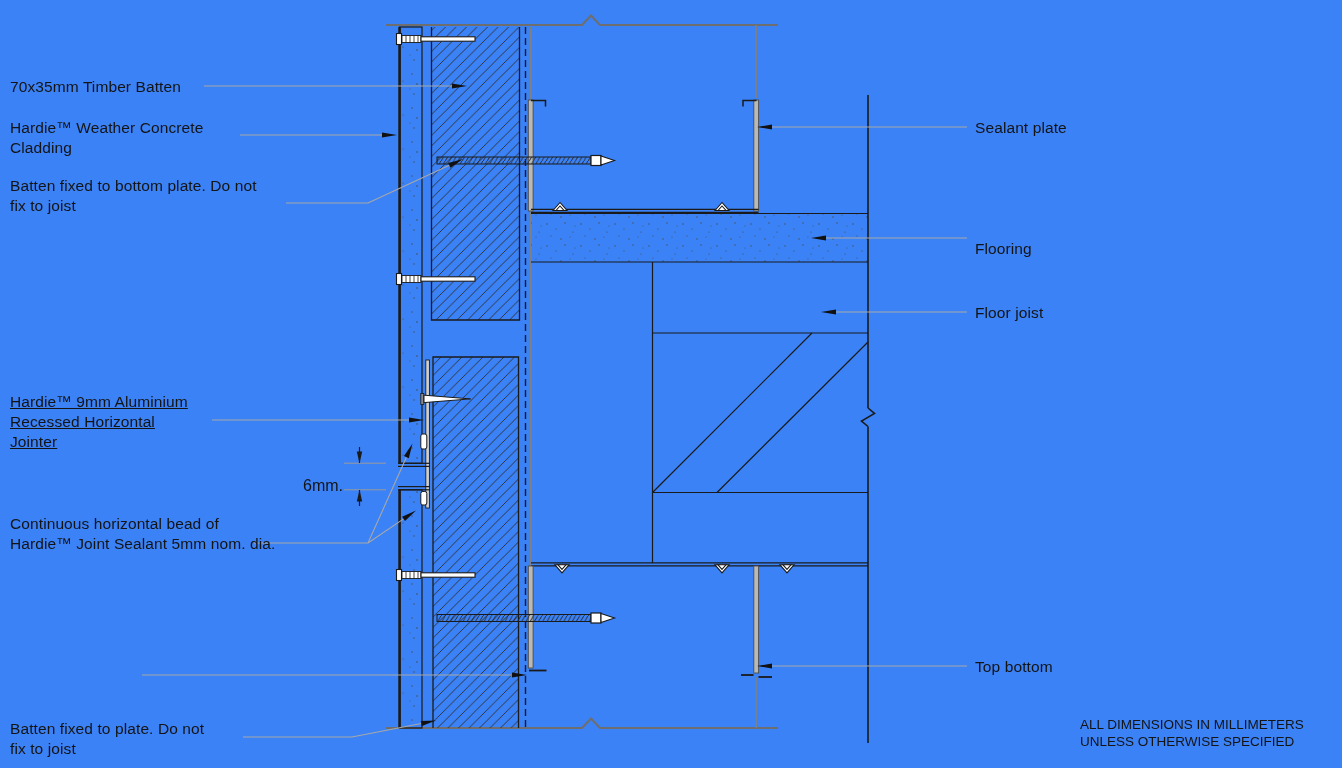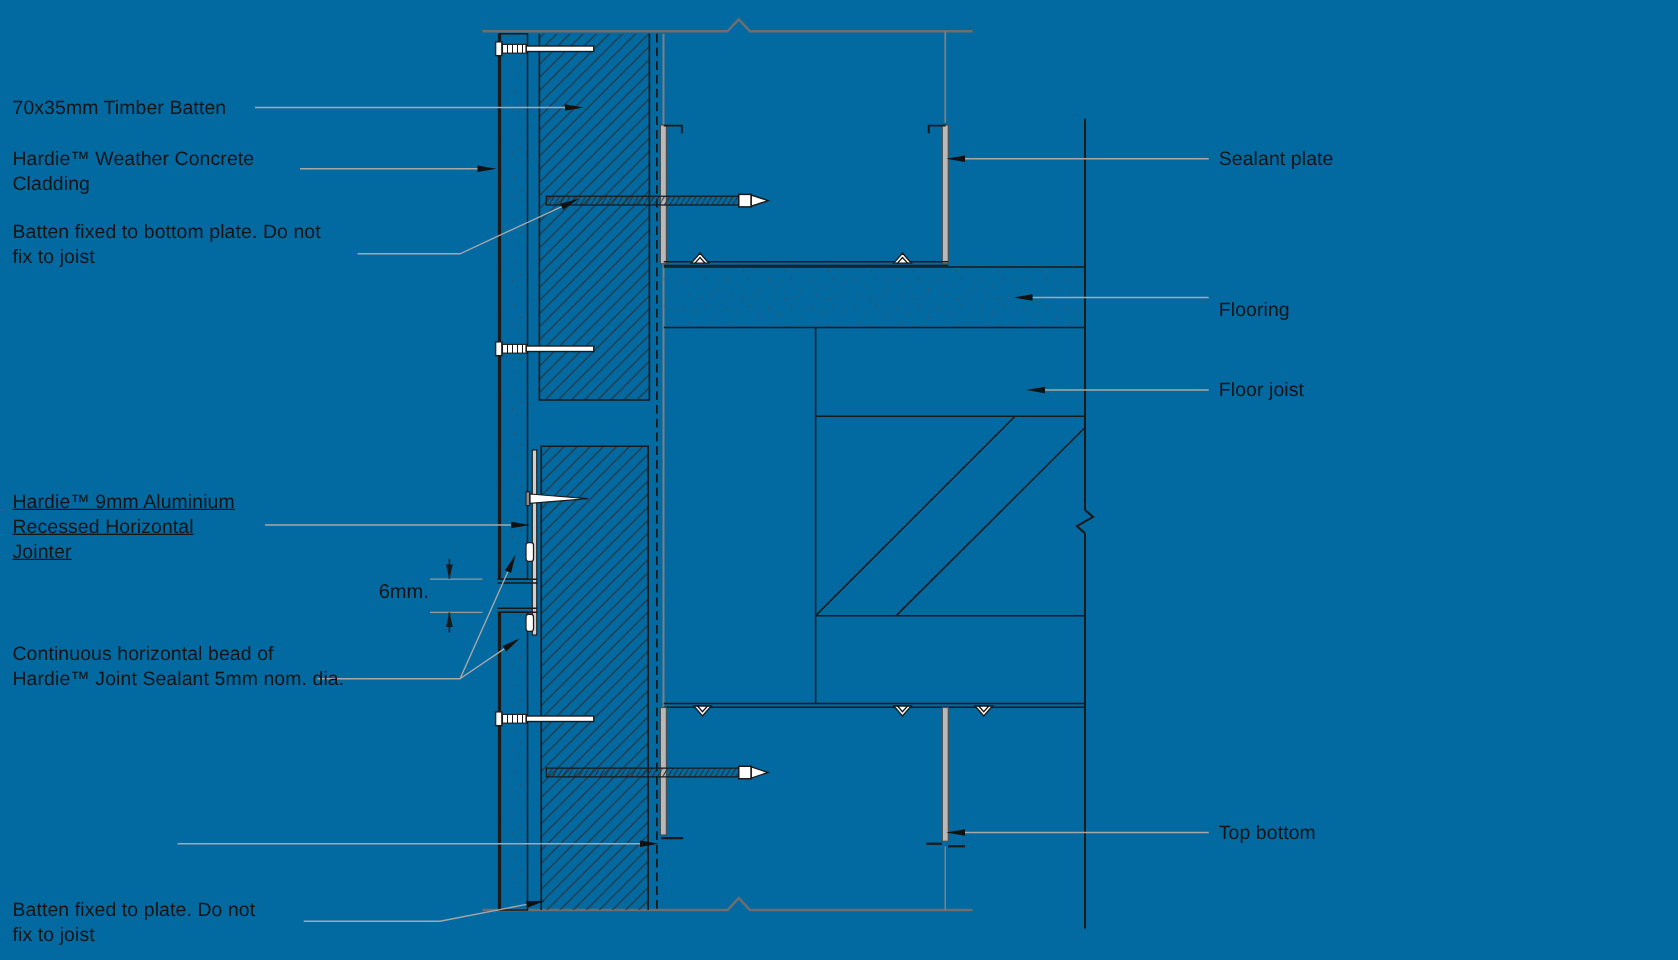--- a/index.html
+++ b/index.html
@@ -1,22 +1,22 @@
 <!DOCTYPE html>
 <html><head>
 <meta charset="utf-8">
 <style>
   html,body{margin:0;padding:0;background:#fff;}
-  .stage{position:relative;width:1342px;height:768px;background:#0369a1;overflow:hidden;
+  .stage{position:relative;width:1342px;height:768px;background:#3b82f6;overflow:hidden;
          font-family:"Liberation Sans",sans-serif;color:#111;}
   .stage svg{position:absolute;left:0;top:0;}
   .lbl{position:absolute;font-size:15.5px;line-height:20px;color:#141414;
        white-space:pre-line;letter-spacing:0.1px;}
   .lbl.right{white-space:nowrap;}
-  .dim{position:absolute;font-size:16px;color:#141414;}
+  .dim{position:absolute;font-size:16px;color:#141414;margin-top:12px;}
   .note{position:absolute;font-size:13.5px;line-height:17px;color:#141414;white-space:pre-line;}
 </style>
 </head>
 <body>
 
 <div class="stage">
 
 <svg width="1342" height="768" viewBox="0 0 1342 768">
   <defs>
     <pattern id="hatch45" patternUnits="userSpaceOnUse" width="10.5" height="10.5">
@@ -223,14 +223,16 @@
 <div class="lbl" style="left:10px;top:514px;">Continuous horizontal bead of
 Hardie™ Joint Sealant 5mm nom. dia.</div>
 <div class="lbl" style="left:10px;top:719px;">Batten fixed to plate. Do not
 fix to joist</div>
 
 <div class="lbl right" style="left:975px;top:118px;">Sealant plate</div>
 <div class="lbl right" style="left:975px;top:239px;">Flooring</div>
 <div class="lbl right" style="left:975px;top:303px;">Floor joist</div>
 <div class="lbl right" style="left:975px;top:657px;">Top bottom</div>
 
+<div class="note" style="left:1080px;top:716px;">ALL DIMENSIONS IN MILLIMETERS
+UNLESS OTHERWISE SPECIFIED</div>
 
 </div>
 
 </body></html>

